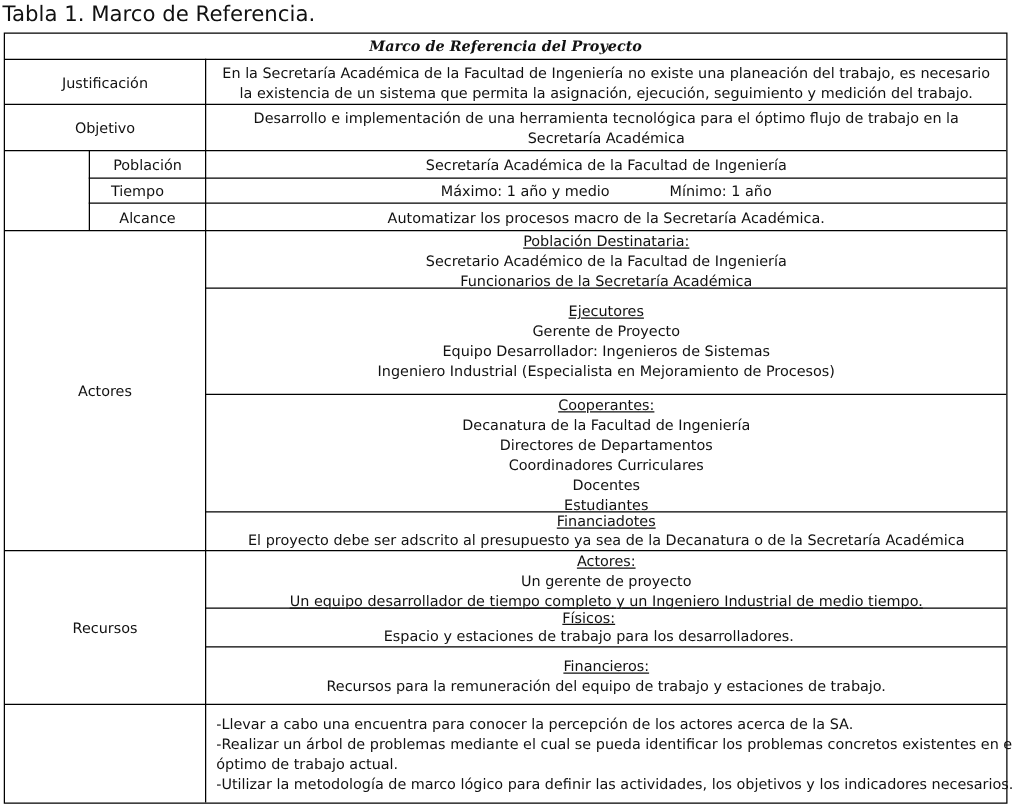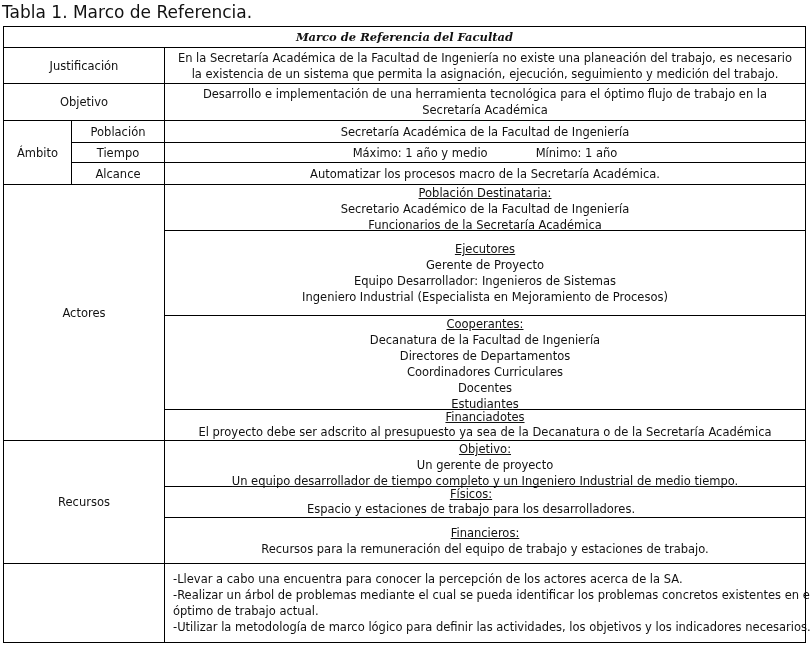--- a/index.html
+++ b/index.html
@@ -47,32 +47,31 @@
   <div class="hl" style="left:160px; width:641px; top:288px;"></div>
   <div class="hl" style="left:160px; width:641px; top:382px;"></div>
   <div class="hl" style="left:0; width:801px; top:413px;"></div>
   <div class="hl" style="left:160px; width:641px; top:459px;"></div>
   <div class="hl" style="left:160px; width:641px; top:490px;"></div>
   <div class="hl" style="left:0; width:801px; top:536px;"></div>
 
   <div class="vl" style="left:160px; top:20px; height:595px;"></div>
   <div class="vl" style="left:67px; top:93px; height:64px;"></div>
 
-  <div class="cell title-cell" style="left:0; top:0; width:801px; height:20px;">Marco de Referencia del Facultad</div>
+  <div class="cell title-cell" style="left:0; top:0; width:801px; height:20px;">Marco de Referencia del Proyecto</div>
 
   <div class="cell" style="left:0; top:21px; width:160px; height:35px;">Justificación</div>
   <div class="cell" style="left:161px; top:21px; width:640px; height:35px; padding:0 10px;">En la Secretaría Académica de la Facultad de Ingeniería no existe una planeación del trabajo, es necesario la existencia de un sistema que permita la asignación, ejecución, seguimiento y medición del trabajo.</div>
 
   <div class="cell" style="left:0; top:57px; width:160px; height:36px;">Objetivo</div>
   <div class="cell" style="left:161px; top:57px; width:640px; height:36px; padding:0 10px; justify-content:flex-start; padding-top:2px;">Desarrollo e implementación de una herramienta tecnológica para el óptimo flujo de trabajo en la Secretaría Académica</div>
 
-  <div class="cell" style="left:0; top:94px; width:67px; height:63px;">Ámbito</div>
   <div class="cell" style="left:68px; top:94px; width:92px; height:21px;">Población</div>
   <div class="cell" style="left:161px; top:94px; width:640px; height:21px;">Secretaría Académica de la Facultad de Ingeniería</div>
-  <div class="cell" style="left:68px; top:116px; width:92px; height:19px;">Tiempo</div>
+  <div class="cell" style="left:60px; top:116px; width:92px; height:19px;">Tiempo</div>
   <div class="cell" style="left:161px; top:116px; width:640px; height:19px; flex-direction:row; gap:48px;">
     <span>Máximo: 1 año y medio</span>
     <span>Mínimo: 1 año</span>
   </div>
   <div class="cell" style="left:68px; top:136px; width:92px; height:21px;">Alcance</div>
   <div class="cell" style="left:161px; top:136px; width:640px; height:21px;">Automatizar los procesos macro de la Secretaría Académica.</div>
 
   <div class="cell" style="left:0; top:158px; width:160px; height:255px;">Actores</div>
 
   <div class="cell" style="left:161px; top:158px; width:640px; height:45px; justify-content:flex-start;">
@@ -98,21 +97,21 @@
   </div>
 
   <div class="cell" style="left:161px; top:383px; width:640px; height:30px; justify-content:space-between; line-height:15px;">
     <span class="line u">Financiadotes</span>
     <span class="line">El proyecto debe ser adscrito al presupuesto ya sea de la Decanatura o de la Secretaría Académica</span>
   </div>
 
   <div class="cell" style="left:0; top:414px; width:160px; height:122px;">Recursos</div>
 
   <div class="cell" style="left:161px; top:414px; width:640px; height:45px; justify-content:flex-start;">
-    <span class="line u">Objetivo:</span>
+    <span class="line u">Actores:</span>
     <span class="line">Un gerente de proyecto</span>
     <span class="line u">Un equipo desarrollador de tiempo completo y un Ingeniero Industrial de medio tiempo.</span>
   </div>
 
   <div class="cell" style="left:147px; top:460px; width:640px; height:30px; justify-content:flex-start; line-height:15px;">
     <span class="line u">Físicos:</span>
     <span class="line">Espacio y estaciones de trabajo para los desarrolladores.</span>
   </div>
 
   <div class="cell" style="left:161px; top:491px; width:640px; height:45px;">

